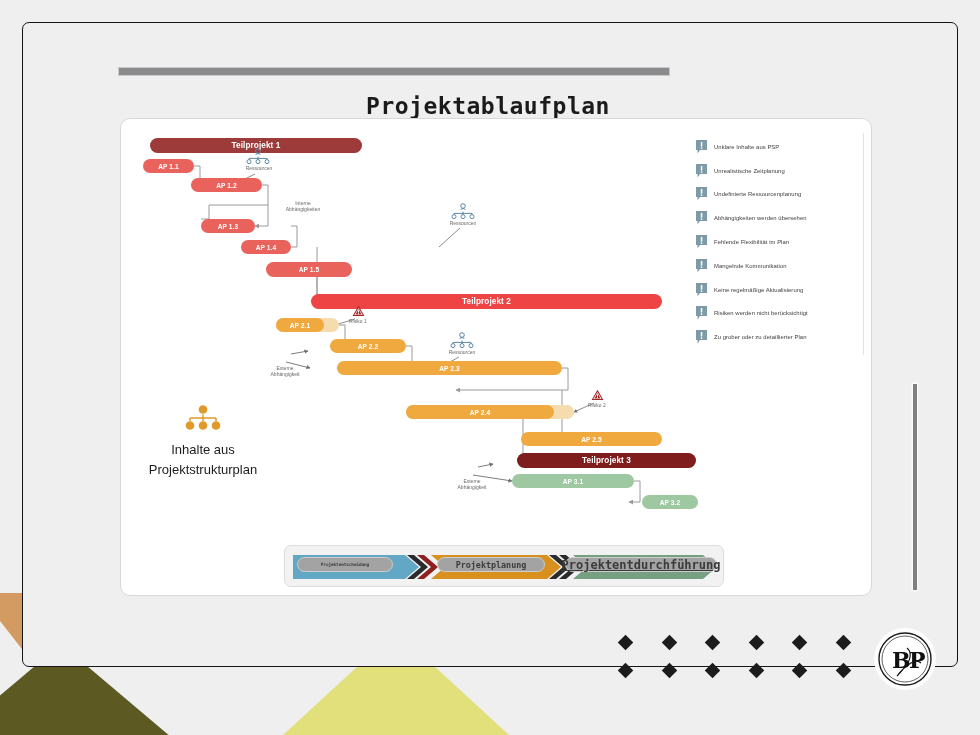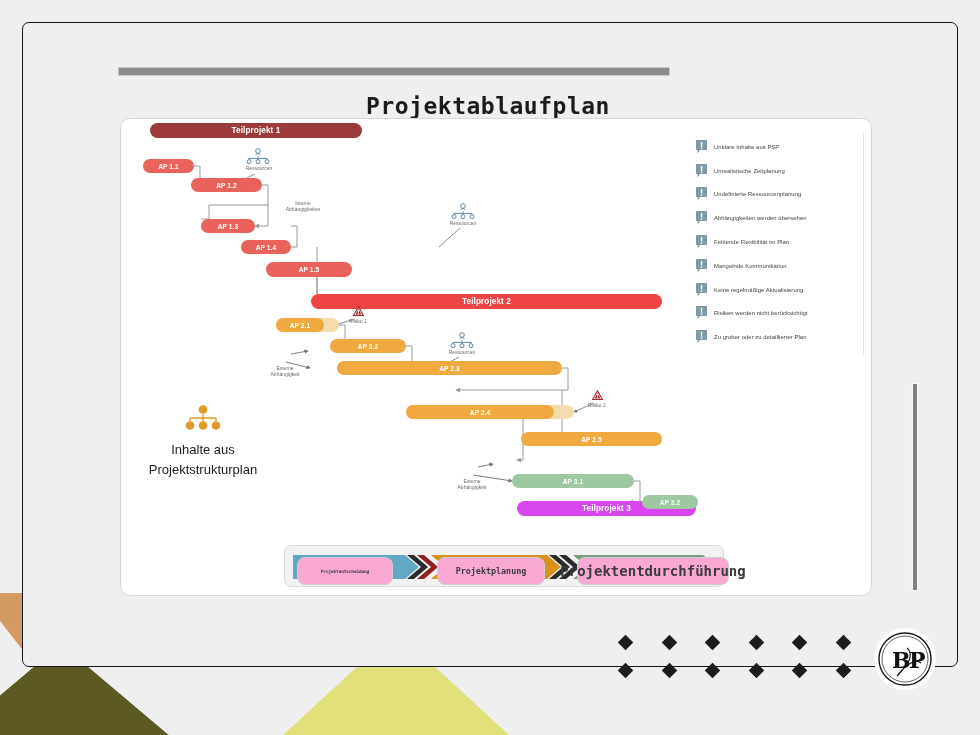--- a/index.html
+++ b/index.html
@@ -63,21 +63,21 @@
     position:absolute;border-radius:9px;box-sizing:border-box;
     display:flex;align-items:center;justify-content:center;
     font-size:6.6px;font-weight:700;color:#fff;white-space:nowrap;
     letter-spacing:.1px;
   }
   .bar.summary{font-size:8.2px;font-weight:700;}
   .bar.dark-red{background:#9d3a3a;}
   .bar.red{background:#e9625c;}
   .bar.orange-dark{background:#ef4444;}
   .bar.orange{background:#f0a93e;}
-  .bar.green-dark{background:#d946ef;margin-top:48px;}
+  .bar.green-dark{background:#7f1d1d;}
   .bar.green{background:#9ec8a1;}
   .bar-buffer{
     position:absolute;border-radius:9px;background:#f5dcae;box-sizing:border-box;
   }
 
   
   #connector-svg{position:absolute;left:0;top:0;width:560px;height:478px;pointer-events:none;}
 
   
   .annot{
@@ -114,29 +114,29 @@
     position:absolute;left:742px;top:14px;width:1px;height:222px;background:#e2e2e2;
   }
 
   
   #phase-bar{
     position:absolute;left:163px;top:426px;width:440px;height:42px;
     background:#f2f2f2;border:1px solid #dcdcdc;border-radius:7px;box-sizing:border-box;
   }
   #phase-svg{position:absolute;left:0;top:0;width:440px;height:42px;}
   .phase-label{
-    position:absolute;top:11px;height:28px;
-    background:#f9a8d4;border:1px solid #cdcdcd;border-radius:8px;
+    position:absolute;top:11px;height:15px;
+    background:#a3a3a3;border:1px solid #cdcdcd;border-radius:8px;
     display:flex;align-items:center;justify-content:center;
     font-family:"DejaVu Sans Mono", monospace;
     font-weight:700;color:#3b3b3b;white-space:nowrap;box-sizing:border-box;
   }
   #phase-label-0{left:12px;width:96px;font-size:4.4px;letter-spacing:-.1px;}
   #phase-label-1{left:152px;width:108px;font-size:8.4px;}
-  #phase-label-2{left:292px;width:152px;font-size:14px;}
+  #phase-label-2{left:280px;width:152px;font-size:12px;text-decoration:underline;}
 
   
   #scrollbar-track{
     position:absolute;left:911px;top:382px;width:8px;height:210px;
     background:#f3f3f3;z-index:4;
   }
   #scrollbar-thumb{
     position:absolute;left:912px;top:383px;width:6px;height:208px;
     background:#808080;border:1px solid #fafafa;z-index:5;box-sizing:border-box;
   }
@@ -214,21 +214,21 @@
         <path d="M339,109 L318,128"></path>
         <path d="M338,238 L318,249"></path>
       </g>
 
       <g fill="none" stroke="#6e6e6e" stroke-width=".8">
         <path d="M234,200 L214,206" marker-end="url(#ar2)"></path>
         <path d="M473,284 L453,293" marker-end="url(#ar2)"></path>
       </g>
     </svg>
 
-    <div class="bar summary dark-red" style="left:29px;top:4px;width:212px;height:15px;">Teilprojekt 1</div>
+    <div class="bar summary dark-red" style="left:29px;top:19px;width:212px;height:15px;">Teilprojekt 1</div>
     <div class="bar red" style="left:22px;top:40px;width:51px;height:14px;">AP 1.1</div>
     <div class="bar red" style="left:70px;top:59px;width:71px;height:14px;">AP 1.2</div>
     <div class="bar red" style="left:80px;top:100px;width:54px;height:14px;">AP 1.3</div>
     <div class="bar red" style="left:120px;top:121px;width:50px;height:14px;">AP 1.4</div>
     <div class="bar red" style="left:145px;top:143px;width:86px;height:15px;">AP 1.5</div>
 
     <div class="bar summary orange-dark" style="left:190px;top:175px;width:351px;height:15px;">Teilprojekt 2</div>
     <div class="bar-buffer" style="left:155px;top:199px;width:63px;height:14px;"></div>
     <div class="bar orange" style="left:155px;top:199px;width:48px;height:14px;">AP 2.1</div>
     <div class="bar orange" style="left:209px;top:220px;width:76px;height:14px;">AP 2.2</div>

